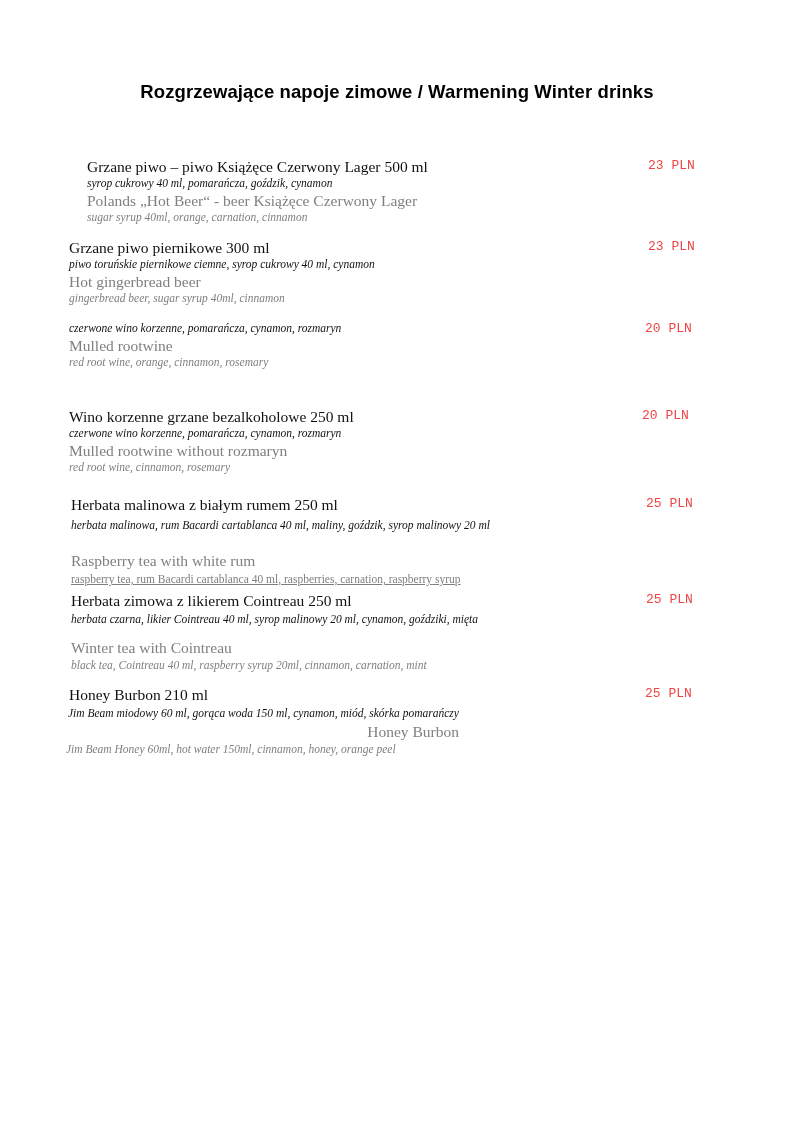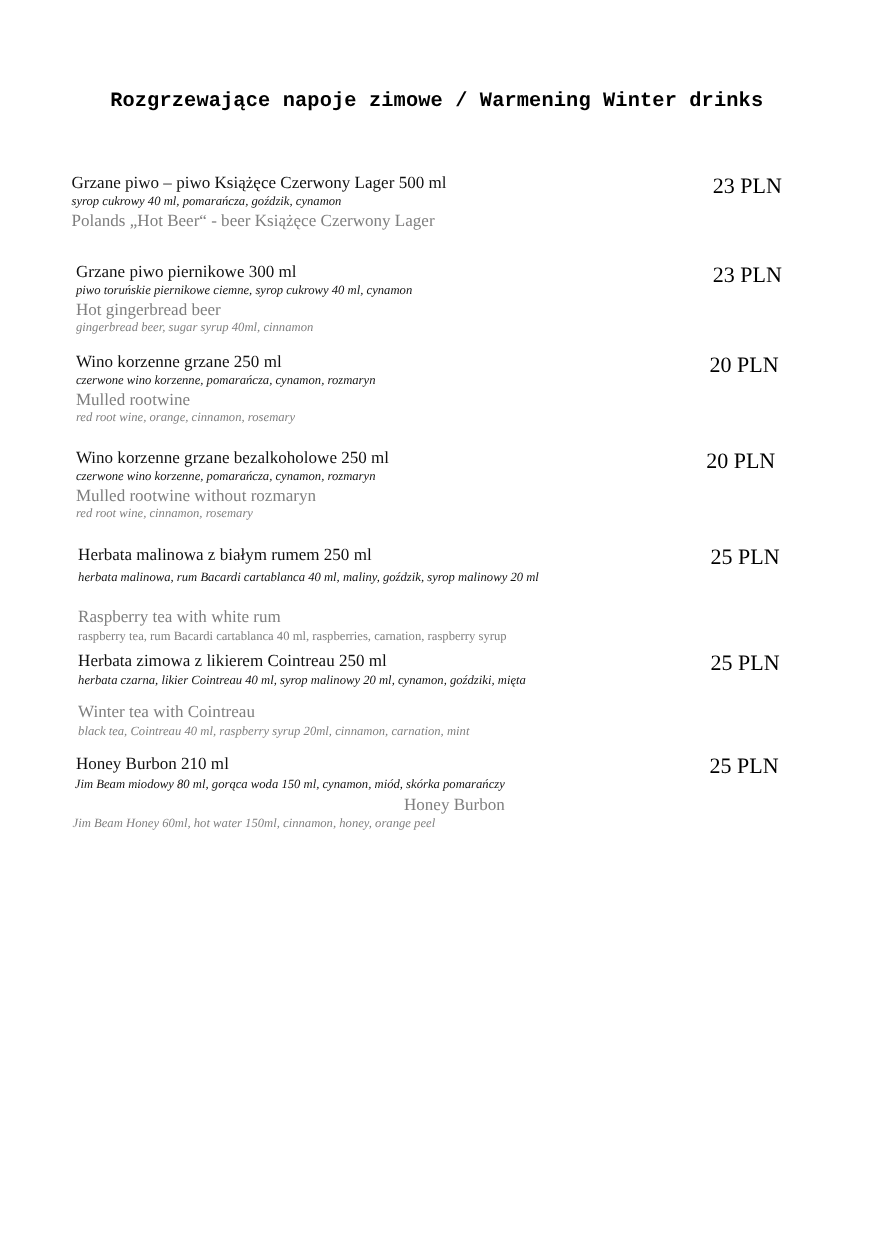--- a/index.html
+++ b/index.html
@@ -1,54 +1,54 @@
 <!DOCTYPE html>
 <html><head>
   <meta charset="utf-8">
   <style>
     html, body { margin: 0; padding: 0; background: #ffffff; }
     body { width: 794px; height: 1122px; position: relative; overflow: hidden; }
     .title {
       position: absolute; left: 0; width: 794px; top: 81px; text-align: center;
-      font-family: Liberation Mono, monospace; font-weight: bold; font-size: 18.5px; color: #000;
+      font-family: Liberation Sans, sans-serif; font-weight: bold; font-size: 18.5px; color: #000;
       letter-spacing: 0.1px;
     }
     .item { position: absolute; font-family: "Liberation Serif", serif; }
     .name { font-size: 15.5px; color: #111; line-height: 18px; white-space: nowrap; }
     .ing-pl { font-size: 11.5px; font-style: italic; color: #111; line-height: 15px; white-space: nowrap; }
     .name-en { font-size: 15.5px; color: #7f7f7f; line-height: 19px; white-space: nowrap; }
     .ing-en { font-size: 11.5px; font-style: italic; color: #7f7f7f; line-height: 15px; white-space: nowrap; }
-    .ing-en.upright { font-style: normal; }
-    .price { position: absolute; font-family: Liberation Serif, serif; font-size: 20px; color: #000000; white-space: nowrap; }
+    .ing-en.upright { font-style: normal; text-decoration: underline; }
+    .price { position: absolute; font-family: Liberation Mono, monospace; font-size: 13px; color: #ef4444; white-space: nowrap; }
     .gap-lg .ing-pl { margin-top: 4px; }
     .gap-lg .name-en { margin-top: 18px; }
     .gap-lg .ing-en { margin-top: 2px; }
   </style>
 </head>
 <body>
 
 <div class="title">Rozgrzewające napoje zimowe / Warmening Winter drinks</div>
 
-<div class="item" style="left:65px; top:158px;">
+<div class="item" style="left:87px; top:158px;">
   <div class="name">Grzane piwo – piwo Książęce Czerwony Lager 500 ml</div>
   <div class="ing-pl">syrop cukrowy 40 ml, pomarańcza, goździk, cynamon</div>
   <div class="name-en">Polands „Hot Beer“ - beer Książęce Czerwony Lager</div>
+  <div class="ing-en">sugar syrup 40ml, orange, carnation, cinnamon</div>
 </div>
 <div class="price" style="left:648px; top:158px;">23 PLN</div>
 
 <div class="item" style="left:69px; top:239px;">
   <div class="name">Grzane piwo piernikowe 300 ml</div>
   <div class="ing-pl">piwo toruńskie piernikowe ciemne, syrop cukrowy 40 ml, cynamon</div>
   <div class="name-en">Hot gingerbread beer</div>
   <div class="ing-en">gingerbread beer, sugar syrup 40ml, cinnamon</div>
 </div>
 <div class="price" style="left:648px; top:239px;">23 PLN</div>
 
 <div class="item" style="left:69px; top:321px;">
-  <div class="name">Wino korzenne grzane 250 ml</div>
   <div class="ing-pl">czerwone wino korzenne, pomarańcza, cynamon, rozmaryn</div>
   <div class="name-en">Mulled rootwine</div>
   <div class="ing-en">red root wine, orange, cinnamon, rosemary</div>
 </div>
 <div class="price" style="left:645px; top:321px;">20 PLN</div>
 
 <div class="item" style="left:69px; top:408px;">
   <div class="name">Wino korzenne grzane bezalkoholowe 250 ml</div>
   <div class="ing-pl">czerwone wino korzenne, pomarańcza, cynamon,  rozmaryn</div>
   <div class="name-en">Mulled rootwine without rozmaryn</div>
@@ -67,17 +67,17 @@
 <div class="item" style="left:71px; top:592px;">
   <div class="name">Herbata zimowa z likierem Cointreau 250 ml</div>
   <div class="ing-pl" style="margin-top:2px;">herbata czarna, likier Cointreau 40 ml, syrop malinowy 20 ml, cynamon, goździki, mięta</div>
   <div class="name-en" style="margin-top:11px;">Winter tea with Cointreau</div>
   <div class="ing-en" style="margin-top:1px;">black tea, Cointreau 40 ml, raspberry syrup 20ml, cinnamon, carnation, mint</div>
 </div>
 <div class="price" style="left:646px; top:592px;">25 PLN</div>
 
 <div class="item" style="left:67px; top:686px;">
   <div class="name" style="padding-left:2px;">Honey Burbon 210 ml</div>
-  <div class="ing-pl" style="margin-top:2px; padding-left:1px;">Jim Beam miodowy 80 ml, gorąca woda 150 ml, cynamon, miód, skórka pomarańczy</div>
+  <div class="ing-pl" style="margin-top:2px; padding-left:1px;">Jim Beam miodowy 60 ml, gorąca woda 150 ml, cynamon, miód, skórka pomarańczy</div>
   <div class="name-en" style="margin-top:1px; padding-left:2px;text-align:right;">Honey Burbon</div>
   <div class="ing-en" style="margin-top:1px; margin-left:-1px;">Jim Beam Honey 60ml, hot water 150ml, cinnamon, honey, orange peel</div>
 </div>
 <div class="price" style="left:645px; top:686px;">25 PLN</div>
 
 </body></html>

